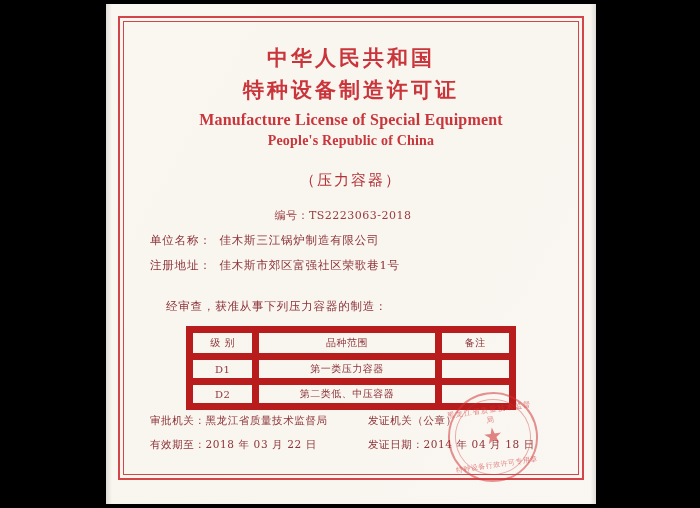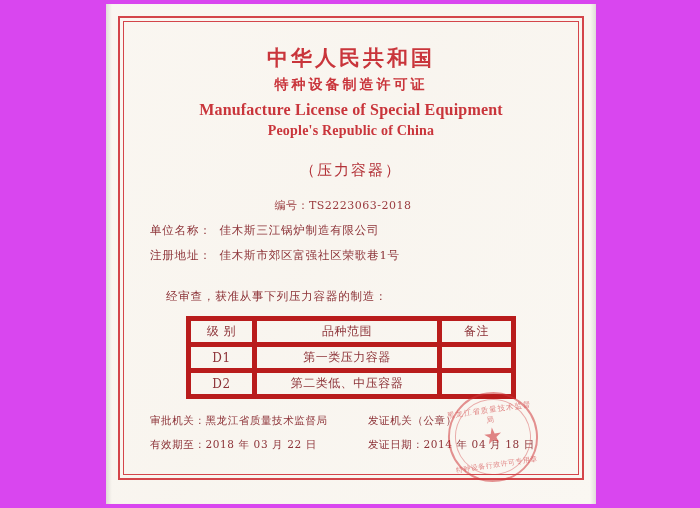--- a/index.html
+++ b/index.html
@@ -7,21 +7,21 @@
     padding: 0;
     width: 700px;
     height: 508px;
     background: #ffffff;
     font-family: "Liberation Serif", serif;
   }
   #page {
     position: relative;
     width: 700px;
     height: 508px;
-    background: #d946ef;
+    background: #000000;
     overflow: hidden;
   }
   
   .cert-paper {
     position: absolute;
     left: 106px;
     top: 4px;
     width: 490px;
     height: 500px;
     background: #faf7f2;
@@ -64,21 +64,21 @@
     color: #c9353b;
     font-size: 21px;
     letter-spacing: 3px;
     font-weight: bold;
     margin-top: 12px;
     font-family: "DejaVu Serif", serif;
   }
   .title-cn-2 {
     text-align: center;
     color: #c9353b;
-    font-size: 14px;
+    font-size: 21px;
     letter-spacing: 3px;
     font-weight: bold;
     margin-top: 4px;
     font-family: "DejaVu Serif", serif;
   }
   .title-en-1 {
     text-align: center;
     color: #c9353b;
     font-size: 16px;
     font-weight: bold;
@@ -128,23 +128,23 @@
     letter-spacing: 0.8px;
     font-family: "DejaVu Serif", serif;
   }
   table.scope {
     margin: 12px auto 0 auto;
     border-collapse: collapse;
     width: 330px;
     font-family: "DejaVu Serif", serif;
   }
   table.scope td, table.scope th {
-    border: 5px solid #b91c1c;
+    border: 7px solid #b91c1c;
     color: #8d3338;
-    font-size: 12px;
+    font-size: 10px;
     text-align: center;
     padding: 2px 2px;
     font-weight: normal;
     letter-spacing: 0.5px;
   }
   table.scope th { height: 16px; }
   .col-cat { width: 62px; }
   .col-scope { width: 196px; }
   .col-note { width: 72px; }
 

